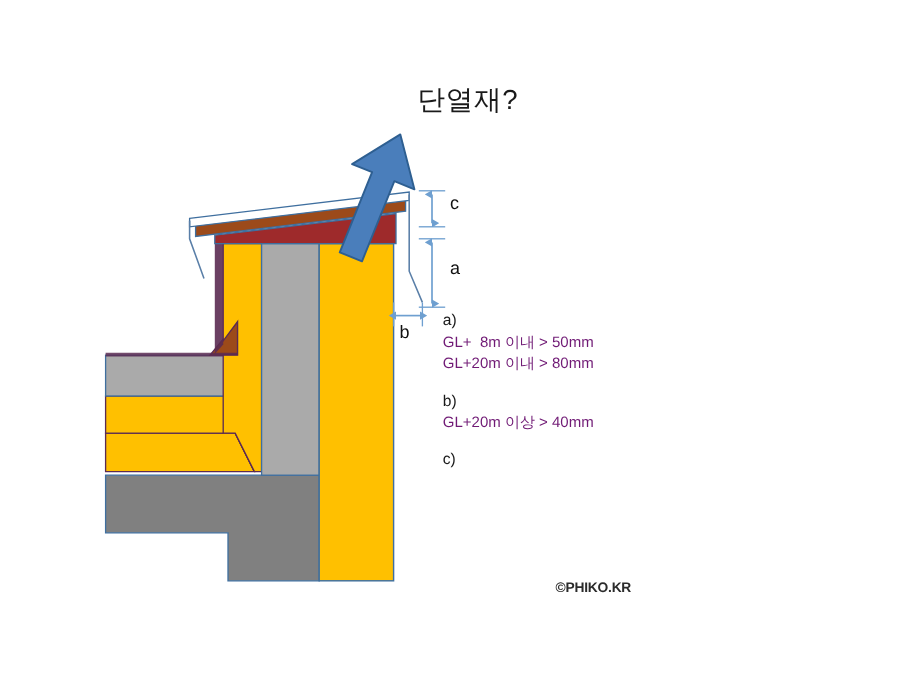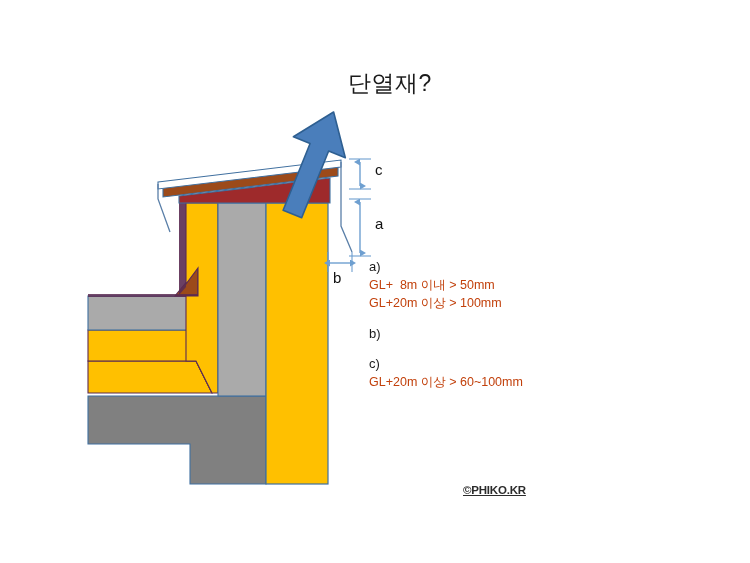--- a/index.html
+++ b/index.html
@@ -58,33 +58,32 @@
   .note-group { margin-bottom: 14px; }
   .note-group:last-child { margin-bottom: 0; }
   .note-head {
     font-size: 13px;
     color: #1a1a1a;
     margin-bottom: 2px;
     line-height: 1.25;
   }
   .note-line {
     font-size: 12.5px;
-    color: #c2410c;
+    color: #701a75;
     line-height: 1.38;
     white-space: pre;
   }
   .watermark {
     position: absolute;
     left: 463px;
     top: 484px;
     font-size: 11.5px;
     font-weight: bold;
     color: #2b2b2b;
     letter-spacing: -0.2px;
-    text-decoration: underline;
   }
 </style>
 </head>
 <body>
 
 <div id="stage">
 
   <svg class="svg-layer" viewBox="0 0 750 563">
 
     <g>
@@ -178,26 +177,26 @@
   <div class="title-label">단열재?</div>
 
   <div class="dim-label" id="dim-c-label">c</div>
   <div class="dim-label" id="dim-a-label">a</div>
   <div class="dim-label" id="dim-b-label">b</div>
 
   <div class="notes" id="notes-container">
       <div class="note-group">
         <div class="note-head">a)</div>
         <div class="note-line">GL+  8m 이내 &gt; 50mm</div>
-        <div class="note-line">GL+20m 이상 &gt; 100mm</div>
+        <div class="note-line">GL+20m 이내 &gt; 80mm</div>
       </div>
       <div class="note-group">
         <div class="note-head">b)</div>
+        <div class="note-line">GL+20m 이상 &gt; 40mm</div>
       </div>
       <div class="note-group">
         <div class="note-head">c)</div>
-        <div class="note-line">GL+20m 이상 &gt; 60~100mm</div>
       </div>
     </div>
 
   <div class="watermark">©PHIKO.KR</div>
 
 </div>
 
 </body></html>

